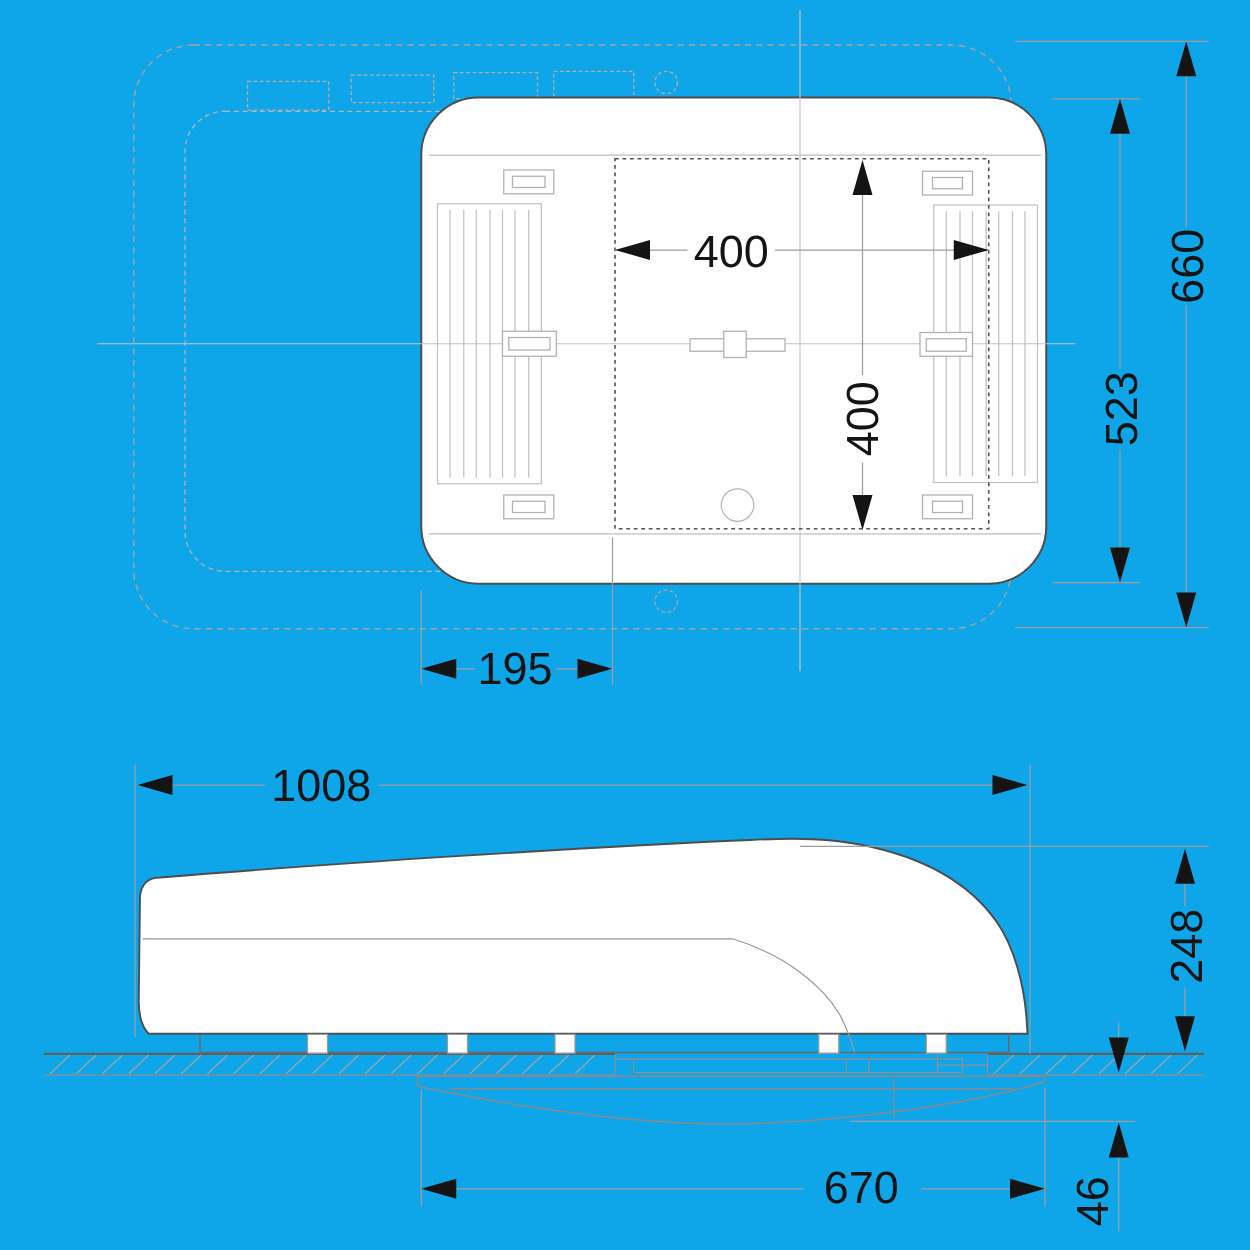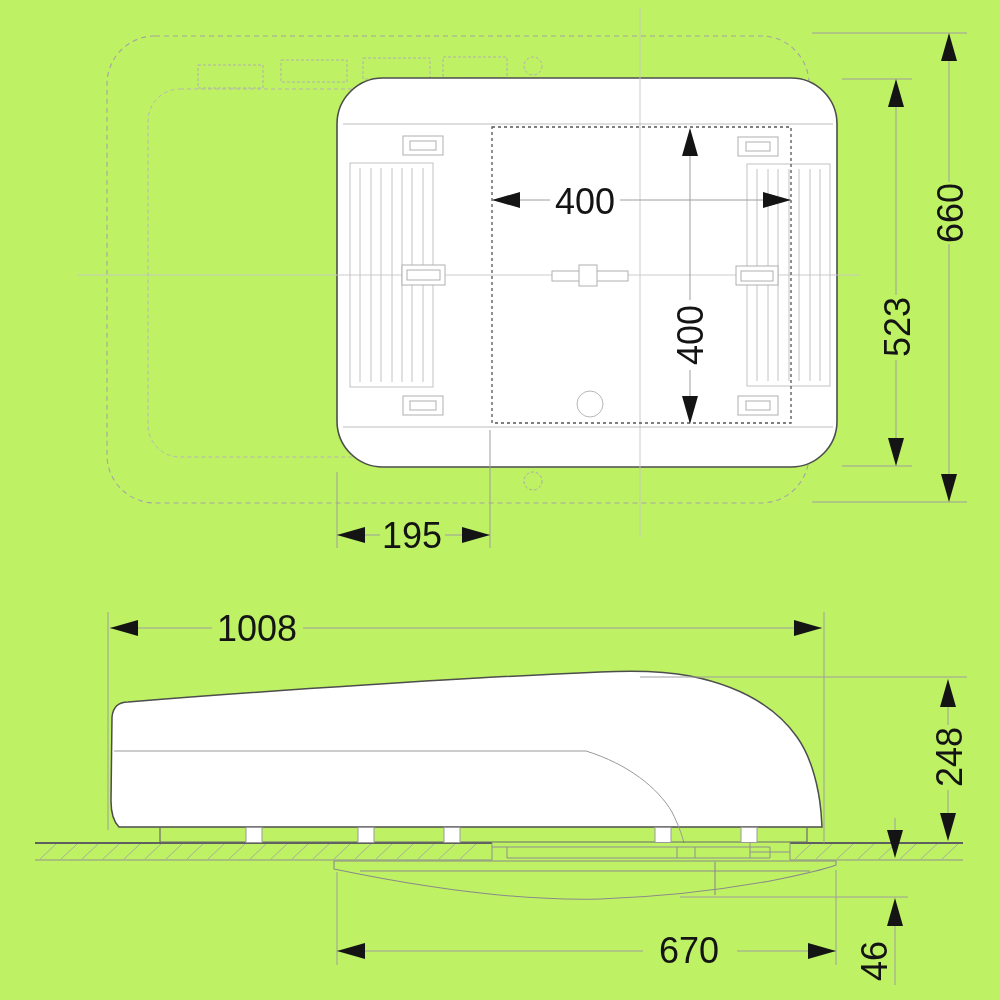--- a/index.html
+++ b/index.html
@@ -1,16 +1,16 @@
 <!DOCTYPE html>
 <html><head>
 <meta charset="utf-8">
 <style>
   html,body{margin:0;padding:0;background:#ffffff;}
-  .canvas{width:1000px;height:1000px;position:relative;background:#bef264;overflow:hidden;}
+  .canvas{width:1000px;height:1000px;position:relative;background:#0ea5e9;overflow:hidden;}
   svg{display:block;}
   text.dim{font-family:"Liberation Sans","DejaVu Sans",sans-serif;font-size:36px;fill:#141414;}
 </style>
 </head>
 <body>
 
 <div class="canvas">
 <svg width="1000" height="1000" viewBox="0 0 1000 1000">
 
   <g>

